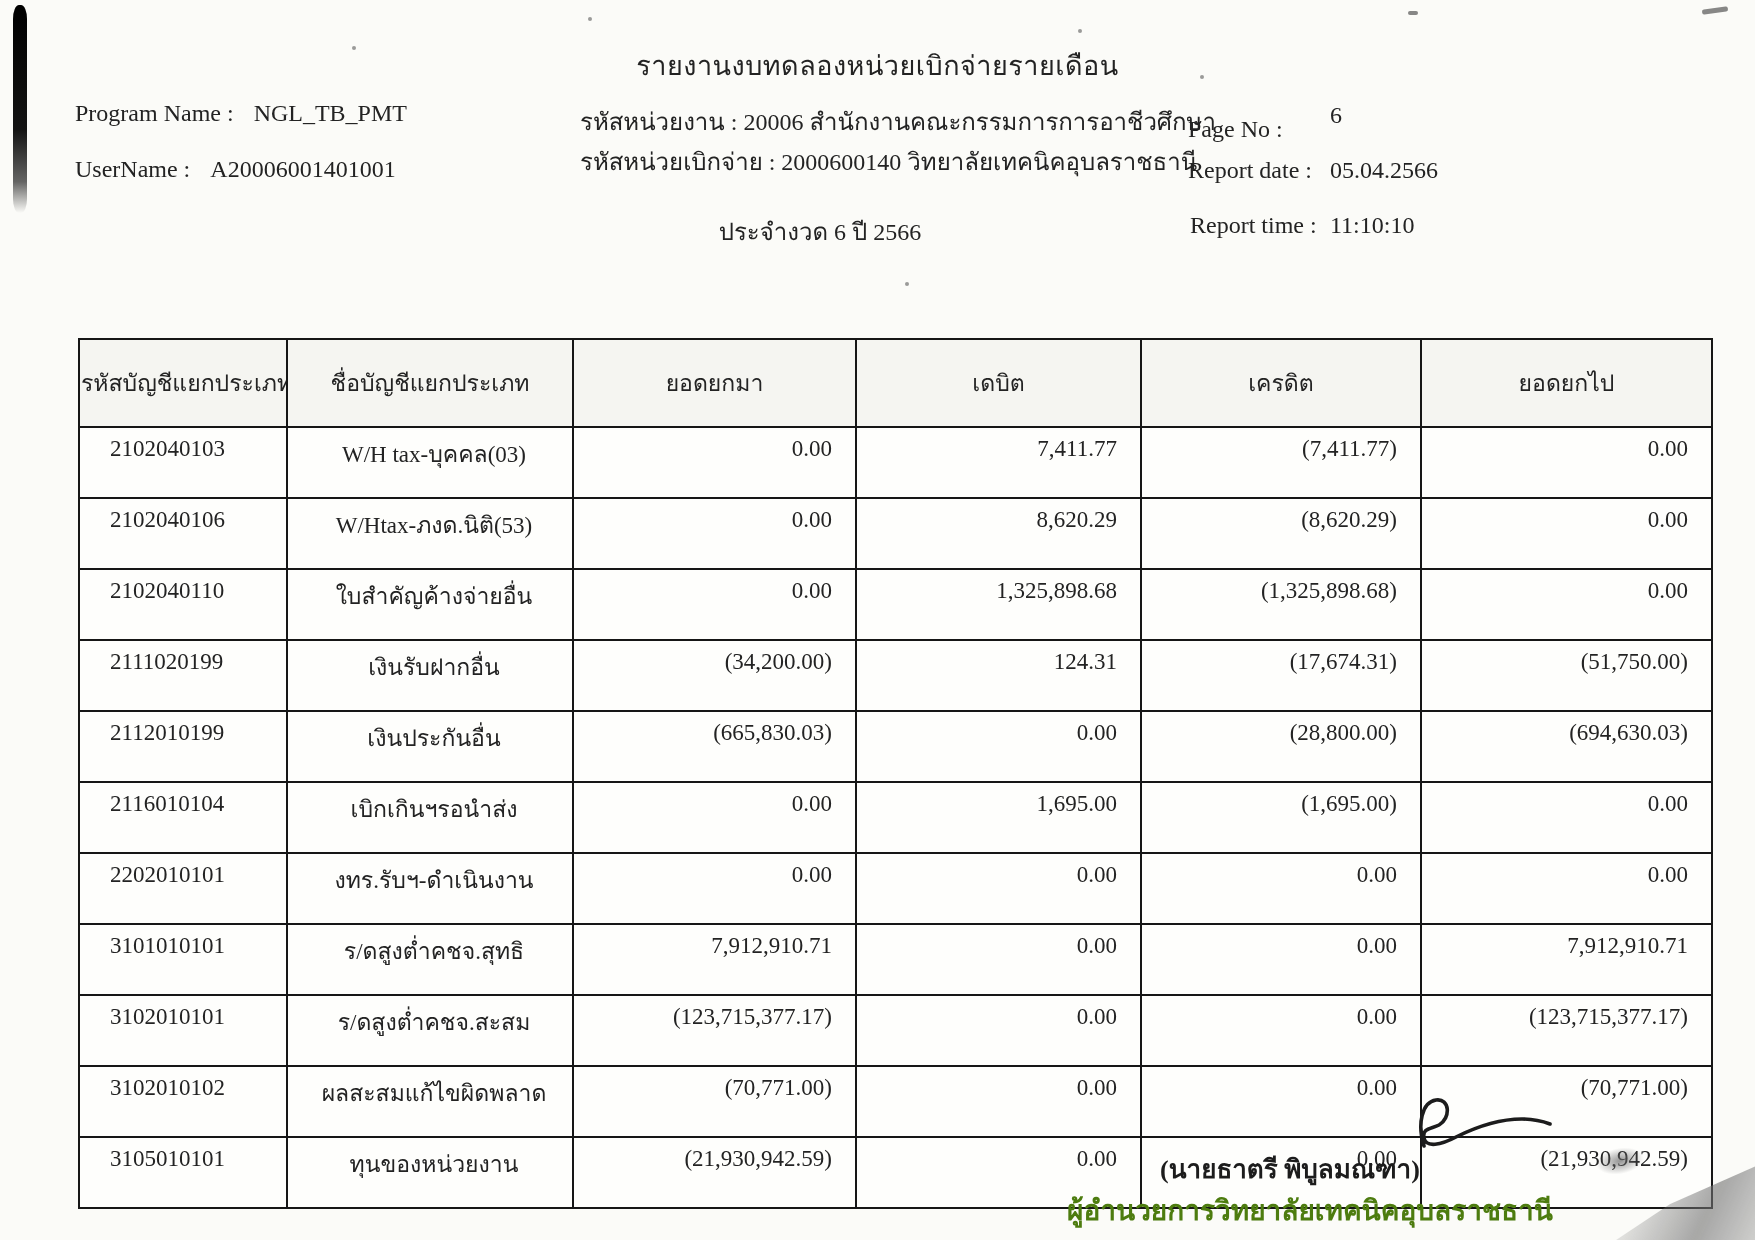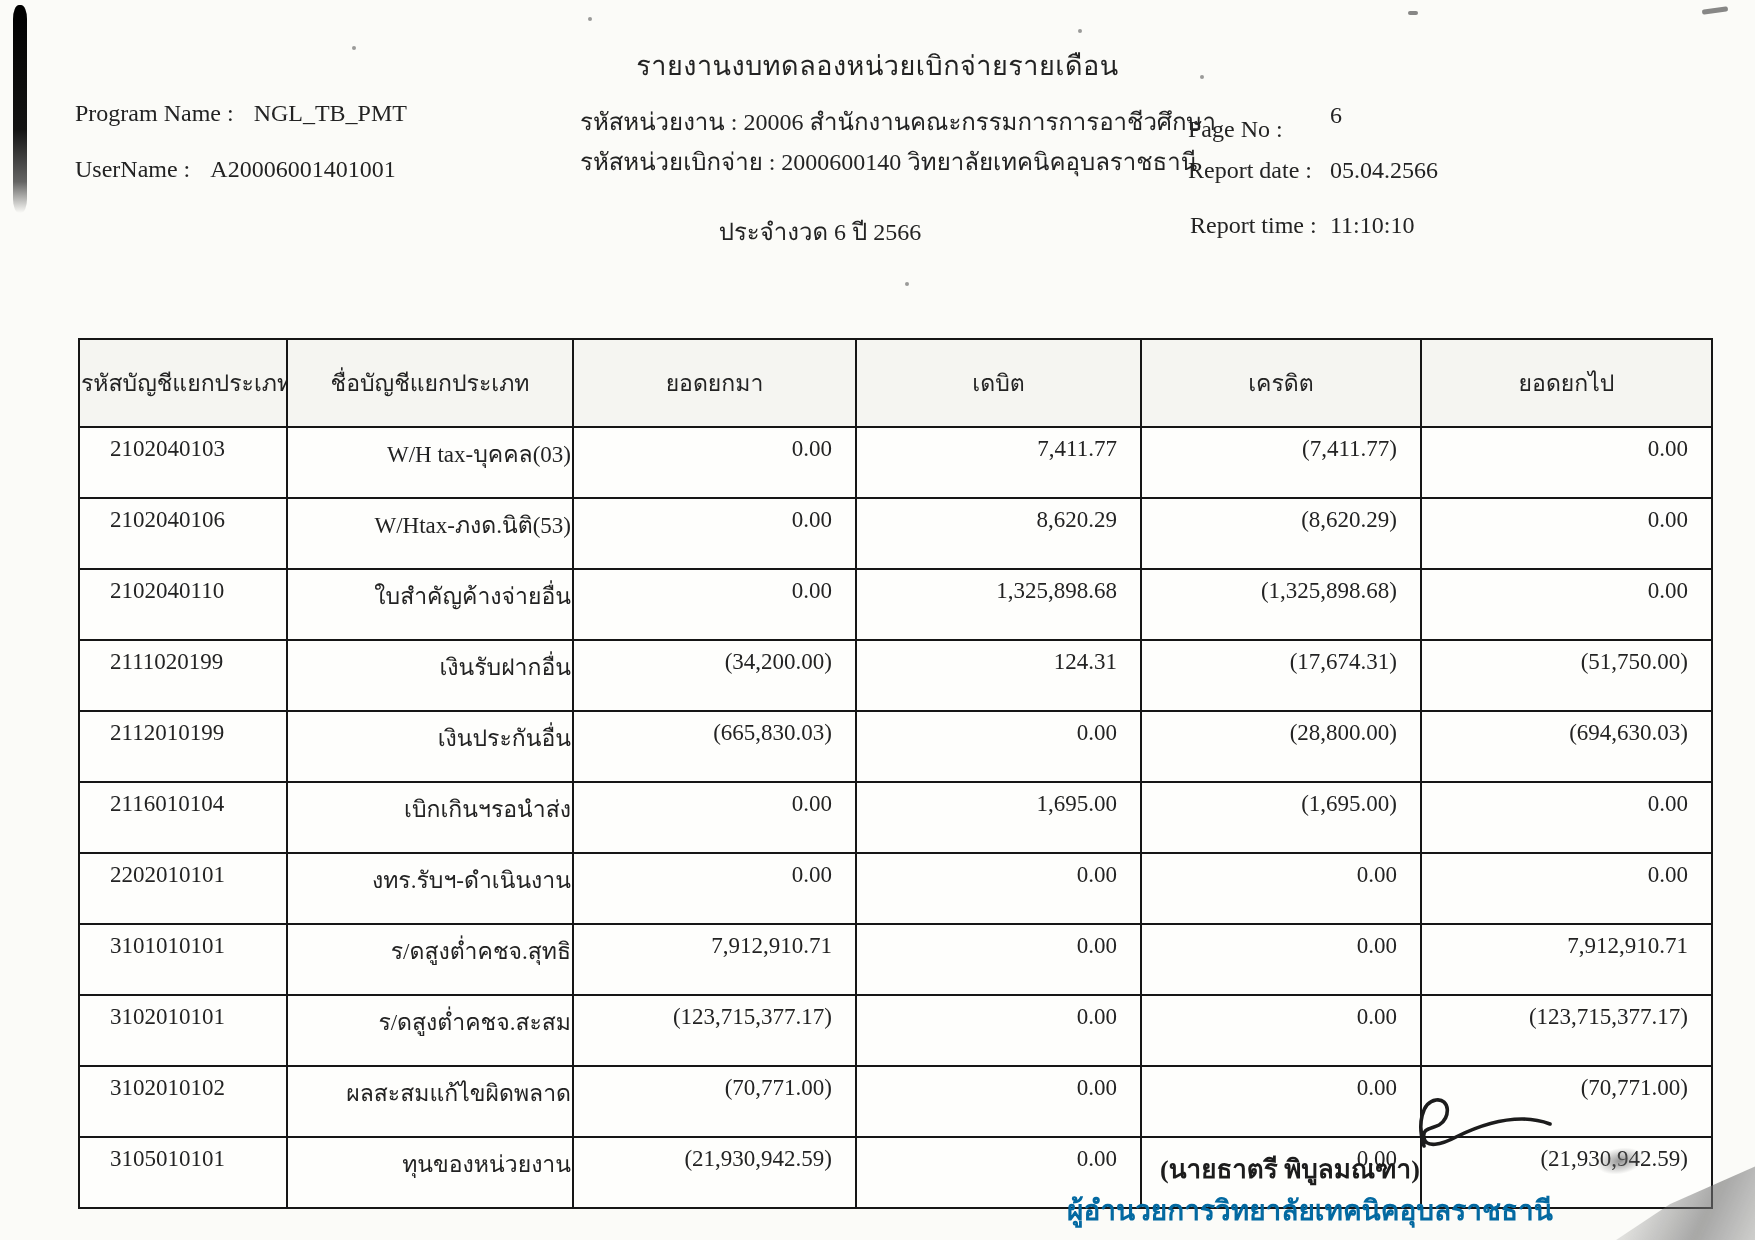--- a/index.html
+++ b/index.html
@@ -38,32 +38,32 @@
     border:2.5px solid #161616;
     font-size:23px;
     overflow:hidden;white-space:nowrap;
   }
   table.report th{
     height:84px;vertical-align:middle;text-align:center;
     font-weight:400;background:#f5f5f1;
   }
   table.report td{height:60px;vertical-align:top;padding-top:8px;}
   td.code{text-align:left;padding-left:30px;}
-  td.name{text-align:right;padding-left:9px;}
+  td.name{text-align:center;padding-left:9px;}
   td.num{text-align:right;padding-right:23px;}
 
   
   .sig-svg{position:absolute;left:1408px;top:1086px;width:150px;height:72px;}
   .sig-name{
     position:absolute;left:1040px;top:1148px;width:500px;
     text-align:center;font-size:26px;font-weight:bold;color:#1c1c1c;
   }
   .sig-title{
     position:absolute;left:1040px;top:1188px;width:540px;
-    text-align:center;font-size:28px;font-weight:bold;color:#0369a1;
+    text-align:center;font-size:28px;font-weight:bold;color:#4d7c0f;
   }
 
   
   .streak{
     position:absolute;left:13px;top:5px;width:14px;height:208px;
     background:linear-gradient(to bottom,#000 0%,#141414 60%,rgba(20,20,20,.65) 85%,rgba(20,20,20,0) 100%);
     border-radius:6px/14px;
   }
   .speck{position:absolute;background:#4a4a4a;border-radius:50%;opacity:.55;}
   .dash{position:absolute;background:#555;opacity:.7;border-radius:2px;}

